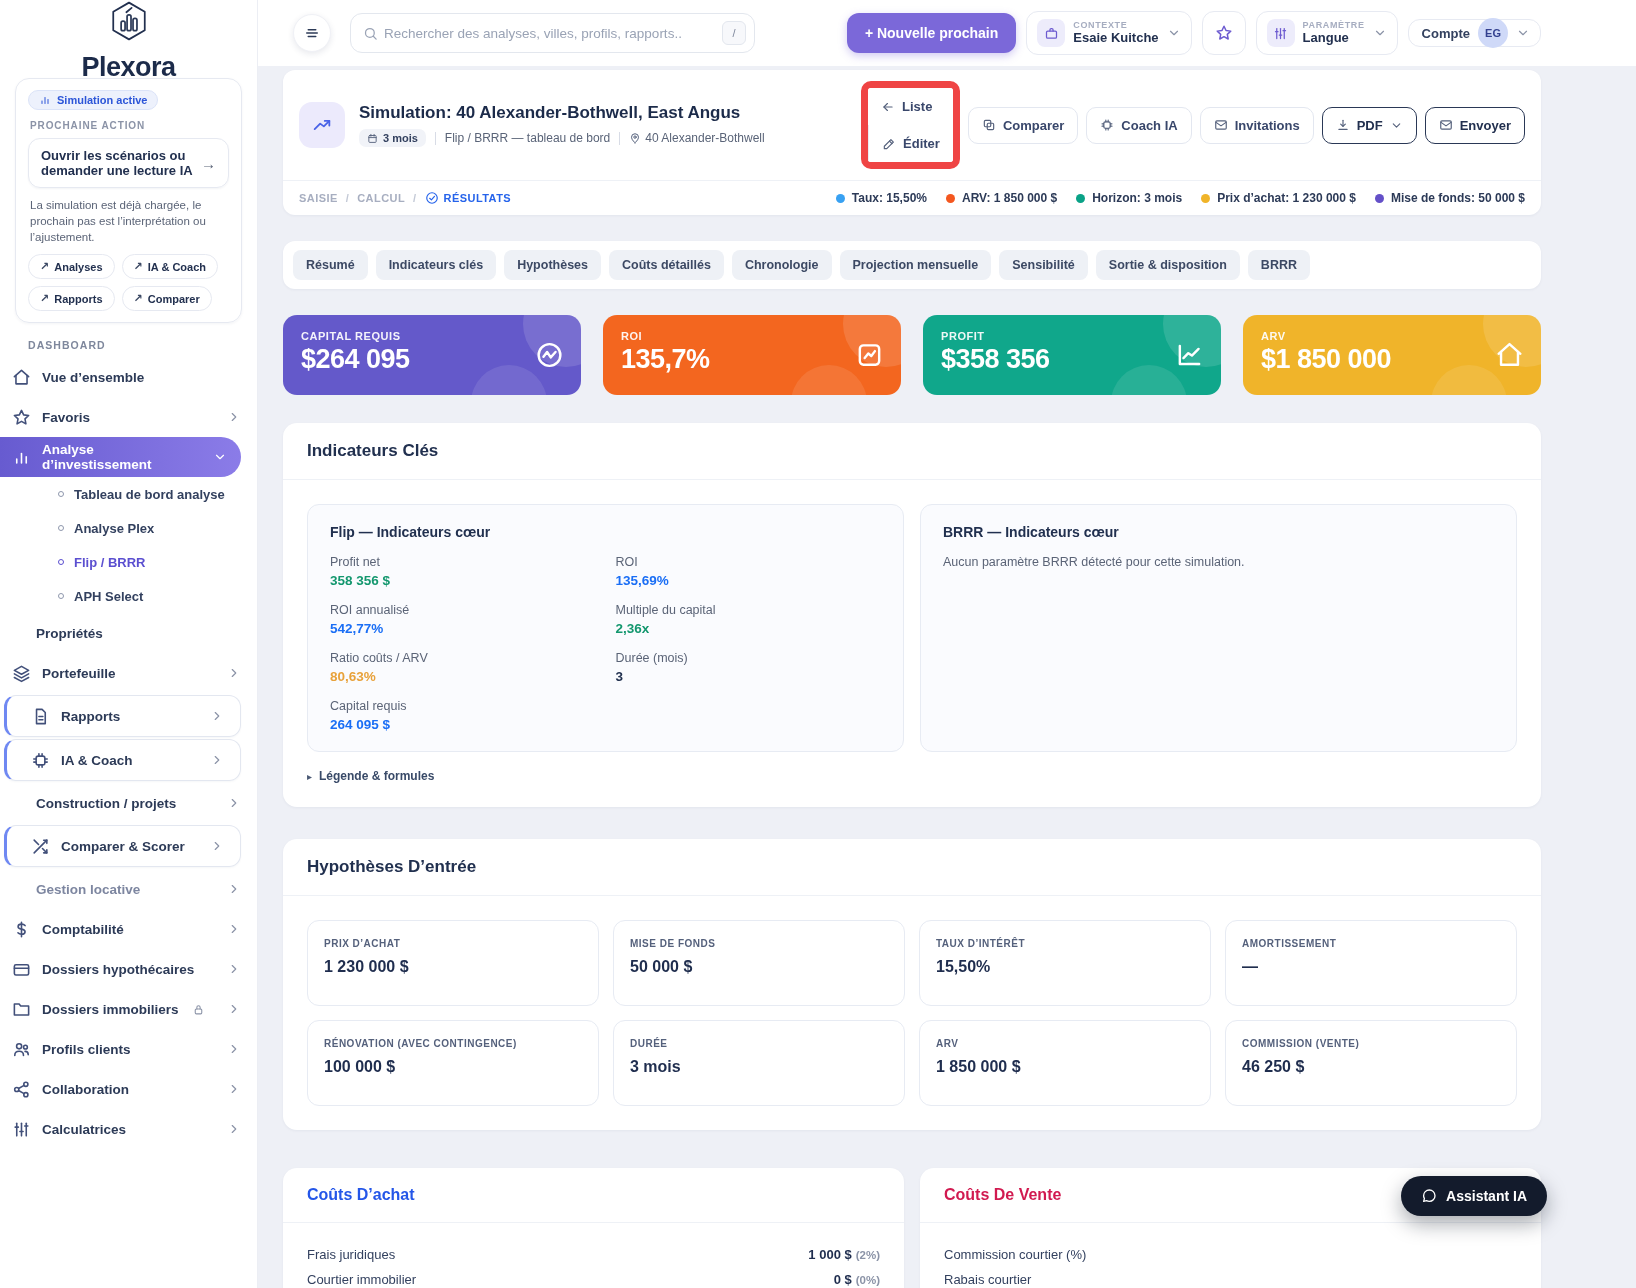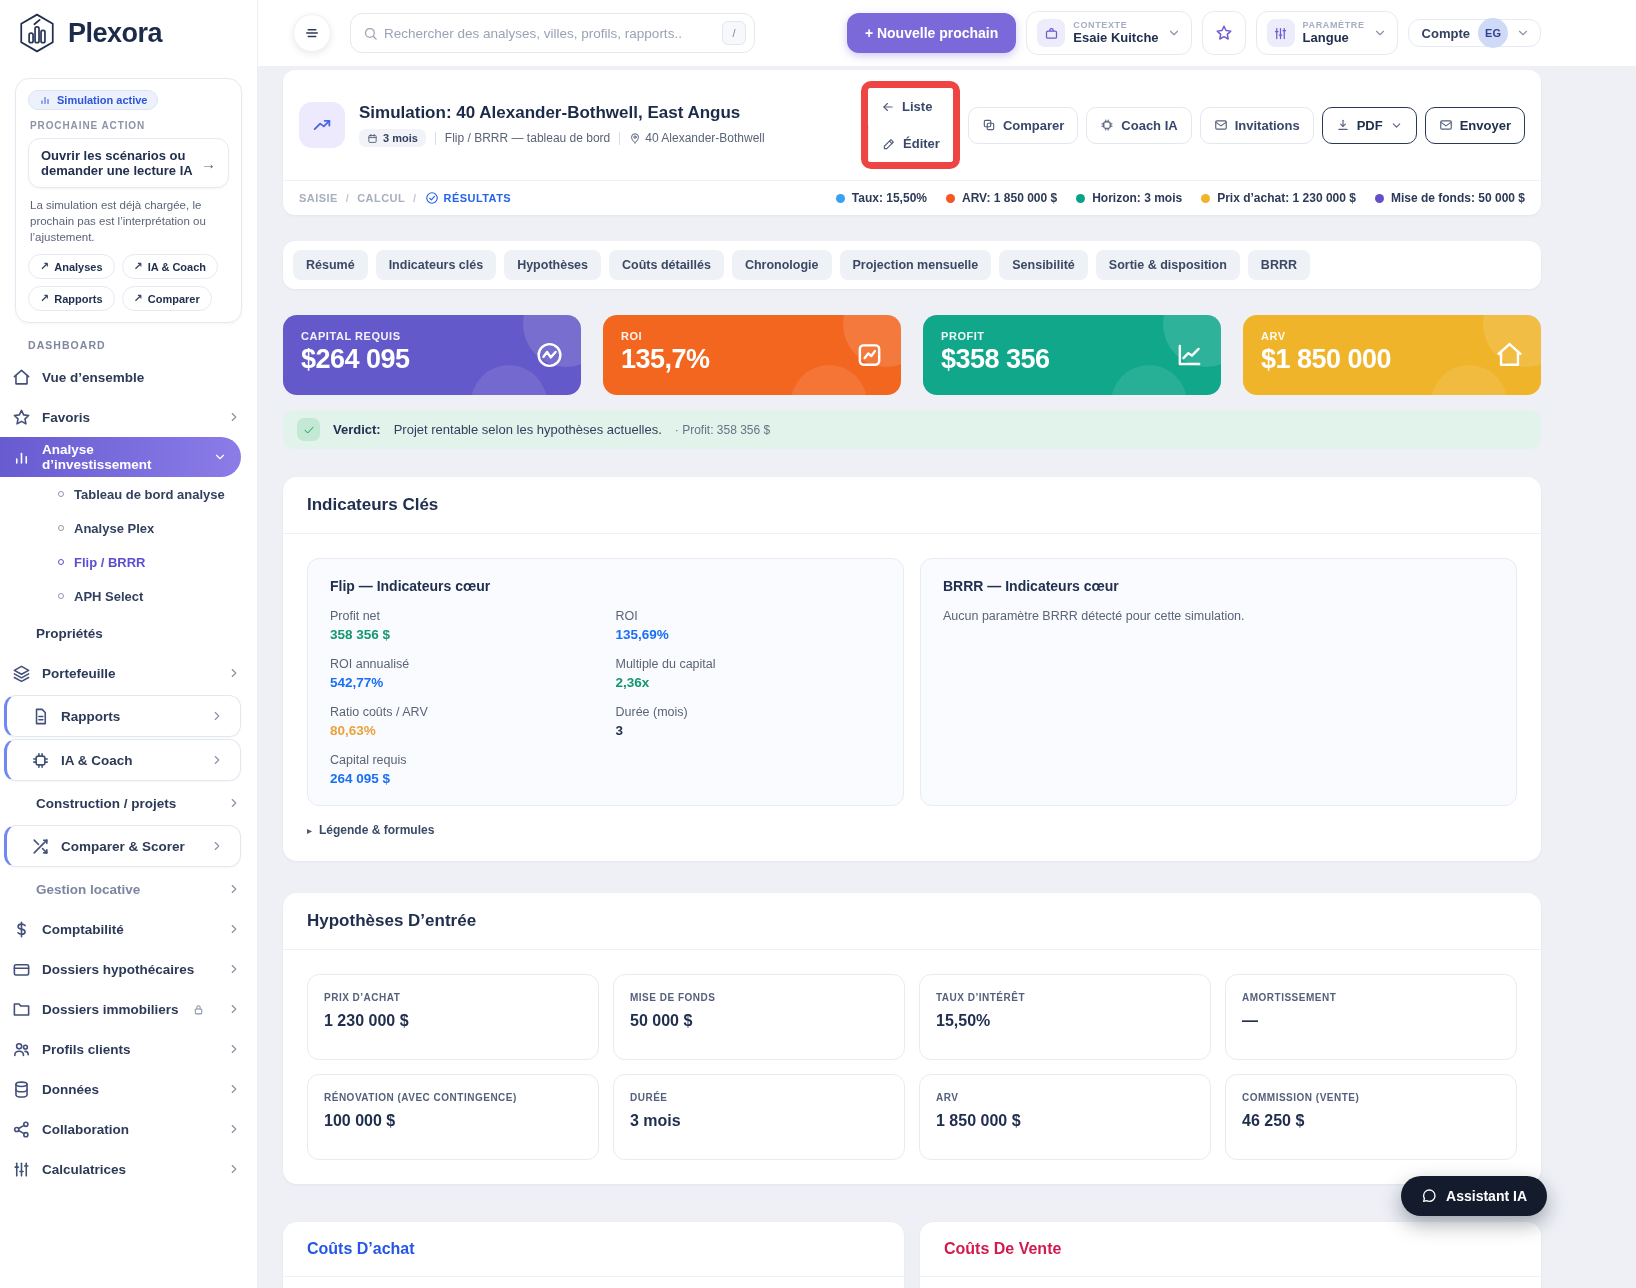--- a/index.html
+++ b/index.html
@@ -7,21 +7,21 @@
   body { font-family:"Liberation Sans","DejaVu Sans",sans-serif; background:#eef0f6; color:#22304f; }
   .app { display:flex; width:1636px; height:1288px; overflow:hidden; }
 
   
   .ic { display:inline-flex; align-items:center; justify-content:center; flex:none; }
   .ic svg { width:100%; height:100%; }
   .ic svg * { stroke:currentColor; fill:none; stroke-width:2; stroke-linecap:round; stroke-linejoin:round; }
 
   
   .sidebar { width:258px; flex:none; background:#fff; border-right:1px solid #eceef4; overflow:hidden; }
-  .logo { display:flex; align-items:center; gap:10px; height:66px; padding:0 16px; }
+  .logo { display:flex; align-items:center; gap:10px; height:66px; padding:0 16px;flex-direction:column; }
   .logo-name { font-size:27px; font-weight:800; color:#1c2b4a; letter-spacing:-0.5px; }
   .scard { margin:12px 15px 0; border:1px solid #e6e9f1; border-radius:14px; padding:11px 12px; box-shadow:0 1px 3px rgba(25,39,80,.05); }
   .sbadge { display:inline-flex; align-items:center; gap:6px; background:#edf1fc; border:1px solid #dbe3f8; color:#2c55d8; border-radius:999px; padding:3px 10px; font-size:11px; font-weight:800; }
   .sbadge .ic { width:12px; height:12px; }
   .nlabel { font-size:10px; font-weight:800; letter-spacing:.09em; color:#8b93a7; margin:10px 2px 7px; }
   .ncta { display:flex; align-items:center; justify-content:space-between; gap:8px; border:1px solid #e6e9f1; border-radius:12px; padding:9px 12px; font-size:13px; font-weight:800; color:#22304f; cursor:pointer; box-shadow:0 1px 2px rgba(25,39,80,.05); }
   .ncta .arr { color:#5b6477; font-size:15px; font-weight:400; }
   .ndesc { font-size:11.5px; color:#5b6477; line-height:1.4; margin:9px 2px 9px; }
   .qlinks { display:flex; flex-wrap:wrap; gap:7px; }
   .qlink { display:inline-flex; align-items:center; gap:5px; border:1px solid #e6e9f1; border-radius:999px; padding:5px 11px; font-size:11px; font-weight:800; color:#22304f; cursor:pointer; }
@@ -547,33 +547,20 @@
             </svg>
           </span>
       </div>
       <div class="nitem">
         <span class="ic nic">
             <svg>
               <use href="#i-users"></use>
             </svg>
           </span>
         <span>Profils clients</span>
-        <span class="ic chev">
-            <svg>
-              <use href="#i-chr"></use>
-            </svg>
-          </span>
-      </div>
-      <div class="nitem">
-        <span class="ic nic">
-            <svg>
-              <use href="#i-db"></use>
-            </svg>
-          </span>
-        <span>Données</span>
         <span class="ic chev">
             <svg>
               <use href="#i-chr"></use>
             </svg>
           </span>
       </div>
       <div class="nitem">
         <span class="ic nic">
             <svg>
               <use href="#i-share"></use>
@@ -861,32 +848,20 @@
           <div class="lbl">ARV</div>
           <div class="val">$1 850 000</div>
           <span class="ic kic">
               <svg>
                 <use href="#i-home"></use>
               </svg>
             </span>
         </div>
       </div>
 
-      <div class="verdict">
-        <span class="vic">
-            <span class="ic">
-              <svg>
-                <use href="#i-check"></use>
-              </svg>
-            </span>
-          </span>
-        <b>Verdict:</b>
-        <span class="vt">Projet rentable selon les hypothèses actuelles.</span>
-        <span class="vp">· Profit: 358 356 $</span>
-      </div>
 
       <section class="card mt28">
         <div class="card-h">Indicateurs Clés</div>
         <div class="card-b">
           <div class="panes">
             <div class="pane">
               <h4>Flip — Indicateurs cœur</h4>
               <div class="mgrid">
                 <div>
                   <div class="ml">Profit net</div>

